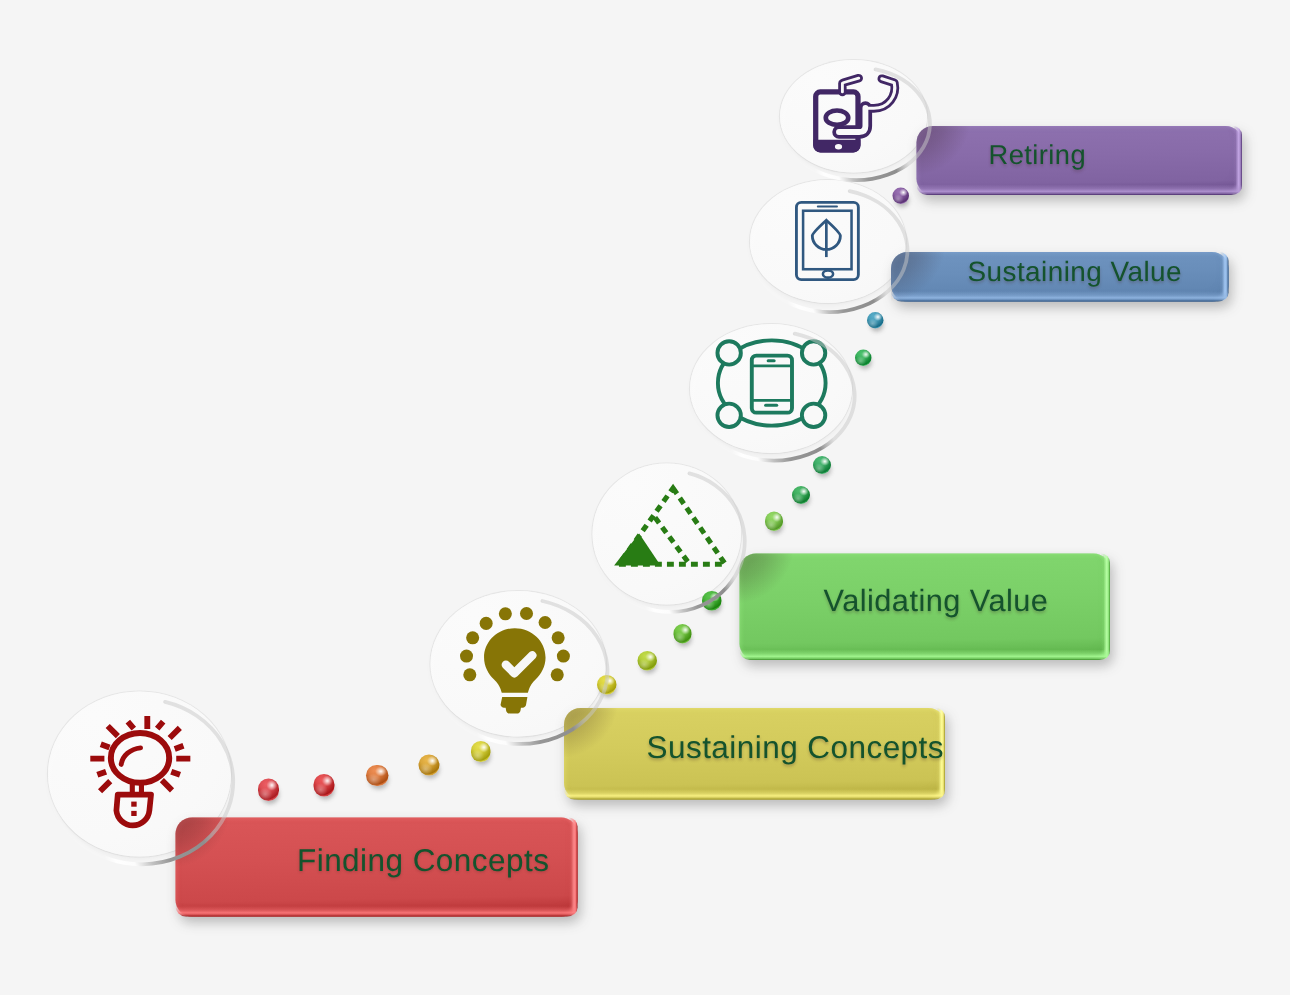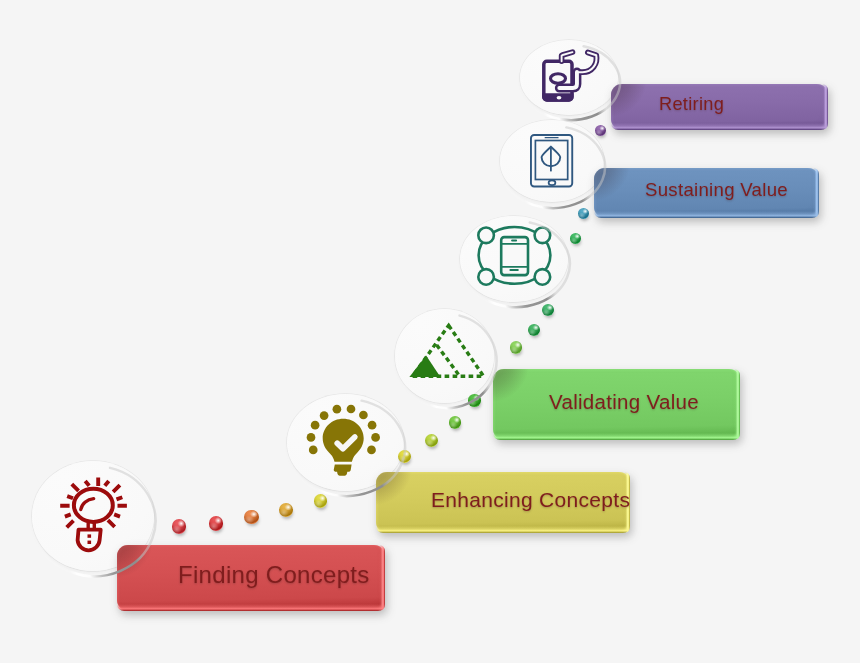--- a/index.html
+++ b/index.html
@@ -11,21 +11,21 @@
   
   .banner{position:absolute;border-radius:11px;z-index:2;
       filter:drop-shadow(2px 4px 4px rgba(40,40,40,.28));}
   .banner .face{position:absolute;left:0;top:0;right:0;bottom:0;border-radius:11px;}
   .banner .rim{position:absolute;left:0;top:0;right:0;bottom:0;border-radius:11px;}
   .banner .edge{position:absolute;right:0;top:0;bottom:0;width:6px;border-radius:0 11px 11px 0;}
   .banner .lip{position:absolute;left:0;right:0;bottom:0;height:7px;border-radius:0 0 11px 11px;}
   .banner .shade{position:absolute;left:0;top:0;width:40px;height:34px;border-radius:11px 0 0 0;}
   .banner .label{position:absolute;left:0;top:0;right:0;bottom:0;
       display:flex;align-items:center;justify-content:flex-start;
-      color:#7f1d1d;white-space:nowrap;letter-spacing:.3px;
+      color:#14532d;white-space:nowrap;letter-spacing:.3px;
       text-shadow:0 1px 2px rgba(70,40,40,.30);
       transform:translateY(-3.5px);}
 
 
 
   
   .circ{position:absolute;z-index:1;}
   .circ .plate{position:absolute;left:0;top:0;right:0;bottom:0;border-radius:50%;
       background:radial-gradient(118% 118% at 26% 16%, #fbfbfb 0%, #f9f9f9 62%, #f6f6f6 100%);
       box-shadow:0 0 0 .7px rgba(205,205,205,.38),
@@ -47,39 +47,39 @@
 <body>
 
 <div id="stage">
 
  <div class="banner" style="left:117px;top:545px;width:268px;height:66px;">
    <div class="face" style="background: linear-gradient(179deg, rgb(218, 86, 88) 0%, rgb(212, 80, 82) 42%, rgb(204, 72, 74) 80%, rgb(176, 44, 46) 100%);"></div>
    <div class="rim" style="box-shadow: rgba(255, 131, 133, 0.85) -2px -1px 3px -1px inset, rgba(238, 106, 108, 0.5) 2px 2px 3px -1px inset, rgba(166, 34, 36, 0.4) -5px -5px 9px -7px inset;"></div>
    <div class="edge" style="background: linear-gradient(90deg, rgba(202, 70, 72, 0) 0%, rgba(227, 95, 97, 0.28) 28%, rgba(255, 141, 143, 0.92) 62%, rgba(248, 116, 118, 0.95) 80%, rgba(171, 39, 41, 0.92) 96%, rgba(141, 9, 11, 0.95) 100%);"></div>
    <div class="lip" style="background: linear-gradient(rgba(243, 111, 113, 0) 0%, rgba(248, 116, 118, 0.5) 40%, rgba(255, 123, 125, 0.9) 66%, rgba(207, 75, 77, 0.85) 86%, rgba(146, 14, 16, 0.95) 100%);"></div>
    <div class="shade" style="background: radial-gradient(130% 150% at -10% -18%, rgba(40, 16, 16, 0.36) 0%, rgba(40, 16, 16, 0.18) 46%, rgba(40, 16, 16, 0) 78%);"></div>
-   <div class="label" style="font-size:24px;padding-left:61px;">Finding Concepts</div>
+   <div class="label" style="font-size:21px;padding-left:81px;">Finding Concepts</div>
  </div>
  <div class="banner" style="left:376px;top:472px;width:254px;height:61px;">
    <div class="face" style="background: linear-gradient(179deg, rgb(217, 209, 98) 0%, rgb(211, 203, 92) 42%, rgb(203, 195, 84) 80%, rgb(175, 167, 56) 100%);"></div>
    <div class="rim" style="box-shadow: rgba(255, 254, 143, 0.85) -2px -1px 3px -1px inset, rgba(237, 229, 118, 0.5) 2px 2px 3px -1px inset, rgba(165, 157, 46, 0.4) -5px -5px 9px -7px inset;"></div>
    <div class="edge" style="background: linear-gradient(90deg, rgba(201, 193, 82, 0) 0%, rgba(226, 218, 107, 0.28) 28%, rgba(255, 255, 153, 0.92) 62%, rgba(247, 239, 128, 0.95) 80%, rgba(170, 162, 51, 0.92) 96%, rgba(140, 132, 21, 0.95) 100%);"></div>
    <div class="lip" style="background: linear-gradient(rgba(242, 234, 123, 0) 0%, rgba(247, 239, 128, 0.5) 40%, rgba(254, 246, 135, 0.9) 66%, rgba(206, 198, 87, 0.85) 86%, rgba(145, 137, 26, 0.95) 100%);"></div>
    <div class="shade" style="background: radial-gradient(130% 150% at -10% -18%, rgba(40, 16, 16, 0.36) 0%, rgba(40, 16, 16, 0.18) 46%, rgba(40, 16, 16, 0) 78%);"></div>
-   <div class="label" style="font-size:21.0px;padding-left:55px;">Enhancing Concepts</div>
+   <div class="label" style="font-size:21.0px;padding-left:55px;">Sustaining Concepts</div>
  </div>
  <div class="banner" style="left:493px;top:369px;width:247px;height:71px;">
    <div class="face" style="background: linear-gradient(179deg, rgb(129, 214, 110) 0%, rgb(123, 208, 104) 42%, rgb(115, 200, 96) 80%, rgb(87, 172, 68) 100%);"></div>
    <div class="rim" style="box-shadow: rgba(174, 255, 155, 0.85) -2px -1px 3px -1px inset, rgba(149, 234, 130, 0.5) 2px 2px 3px -1px inset, rgba(77, 162, 58, 0.4) -5px -5px 9px -7px inset;"></div>
    <div class="edge" style="background: linear-gradient(90deg, rgba(113, 198, 94, 0) 0%, rgba(138, 223, 119, 0.28) 28%, rgba(184, 255, 165, 0.92) 62%, rgba(159, 244, 140, 0.95) 80%, rgba(82, 167, 63, 0.92) 96%, rgba(52, 137, 33, 0.95) 100%);"></div>
    <div class="lip" style="background: linear-gradient(rgba(154, 239, 135, 0) 0%, rgba(159, 244, 140, 0.5) 40%, rgba(166, 251, 147, 0.9) 66%, rgba(118, 203, 99, 0.85) 86%, rgba(57, 142, 38, 0.95) 100%);"></div>
    <div class="shade" style="background: radial-gradient(130% 150% at -10% -18%, rgba(40, 16, 16, 0.36) 0%, rgba(40, 16, 16, 0.18) 46%, rgba(40, 16, 16, 0) 78%);"></div>
    <div class="label" style="font-size:20.5px;padding-left:56px;">Validating Value</div>
  </div>
- <div class="banner" style="left:594px;top:168px;width:225px;height:50px;">
+ <div class="banner" style="left:594px;top:168px;width:225px;height:33px;">
    <div class="face" style="background: linear-gradient(179deg, rgb(111, 148, 192) 0%, rgb(105, 142, 186) 42%, rgb(97, 134, 178) 80%, rgb(69, 106, 150) 100%);"></div>
    <div class="rim" style="box-shadow: rgba(156, 193, 237, 0.85) -2px -1px 3px -1px inset, rgba(131, 168, 212, 0.5) 2px 2px 3px -1px inset, rgba(59, 96, 140, 0.4) -5px -5px 9px -7px inset;"></div>
    <div class="edge" style="background: linear-gradient(90deg, rgba(95, 132, 176, 0) 0%, rgba(120, 157, 201, 0.28) 28%, rgba(166, 203, 247, 0.92) 62%, rgba(141, 178, 222, 0.95) 80%, rgba(64, 101, 145, 0.92) 96%, rgba(34, 71, 115, 0.95) 100%);"></div>
    <div class="lip" style="background: linear-gradient(rgba(136, 173, 217, 0) 0%, rgba(141, 178, 222, 0.5) 40%, rgba(148, 185, 229, 0.9) 66%, rgba(100, 137, 181, 0.85) 86%, rgba(39, 76, 120, 0.95) 100%);"></div>
    <div class="shade" style="background: radial-gradient(130% 150% at -10% -18%, rgba(40, 16, 16, 0.36) 0%, rgba(40, 16, 16, 0.18) 46%, rgba(40, 16, 16, 0) 78%);"></div>
    <div class="label" style="font-size:18.6px;padding-left:51px;">Sustaining Value</div>
  </div>
  <div class="banner" style="left:611px;top:84px;width:217px;height:46px;">
    <div class="face" style="background: linear-gradient(179deg, rgb(142, 113, 175) 0%, rgb(136, 107, 169) 42%, rgb(128, 99, 161) 80%, rgb(100, 71, 133) 100%);"></div>
    <div class="rim" style="box-shadow: rgba(187, 158, 220, 0.85) -2px -1px 3px -1px inset, rgba(162, 133, 195, 0.5) 2px 2px 3px -1px inset, rgba(90, 61, 123, 0.4) -5px -5px 9px -7px inset;"></div>

